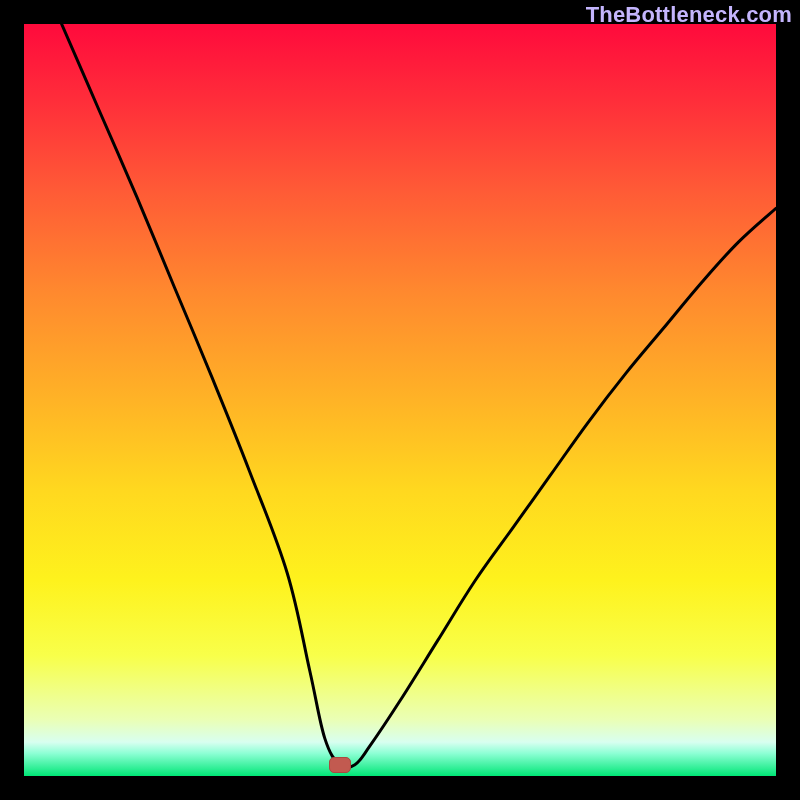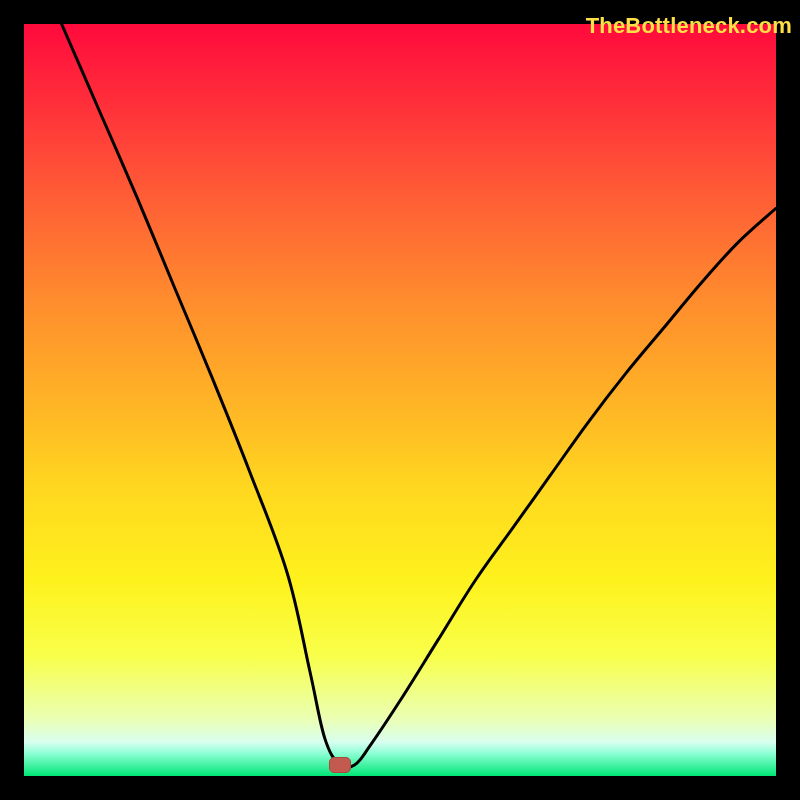--- a/index.html
+++ b/index.html
@@ -54,25 +54,25 @@
     position: absolute;
     width: 20px;
     height: 14px;
     border-radius: 5px;
     background: #c25a50;
     border: 1px solid #a84a40;
     transform: translate(-50%, -50%);
   }
   .watermark {
     position: absolute;
-    top: 13px;
+    top: 2px;
     right: 8px;
     font-size: 22px;
     font-weight: 600;
-    color: #fde047;
+    color: #c4b5fd;
     letter-spacing: 0.2px;
     user-select: none;
   }
 </style>
 </head>
 <body>
 
 <div class="frame">
 
   <div class="plot">

